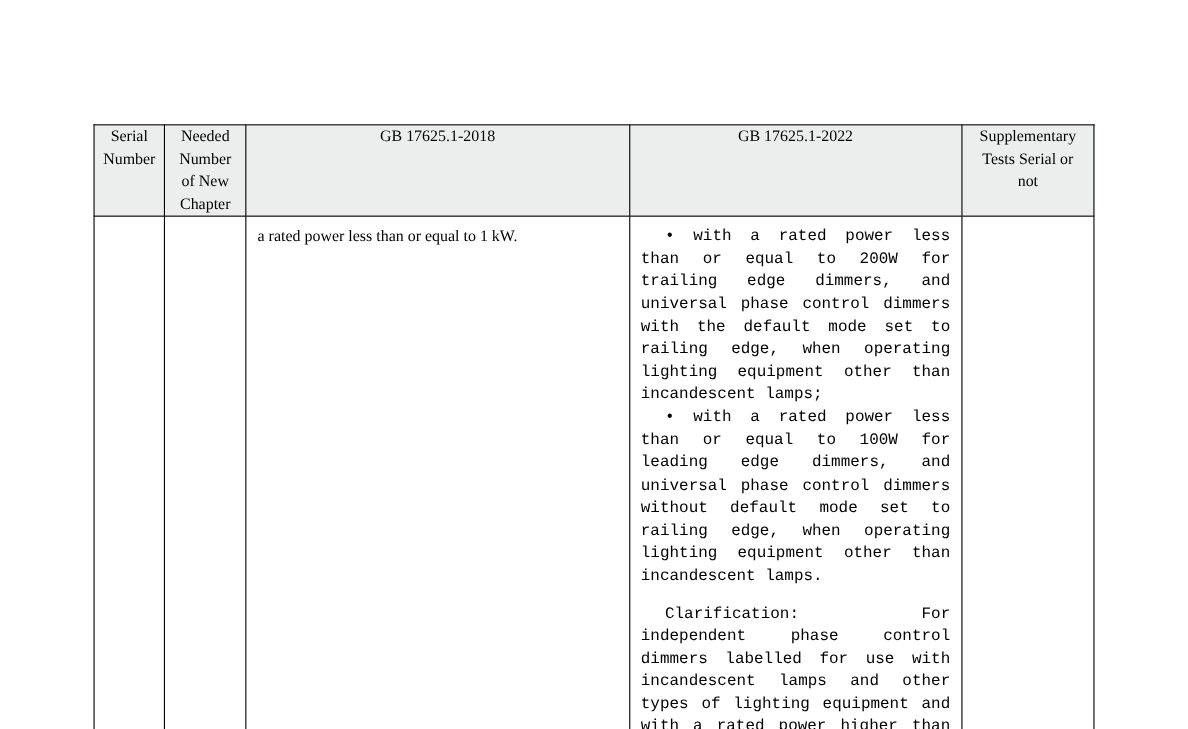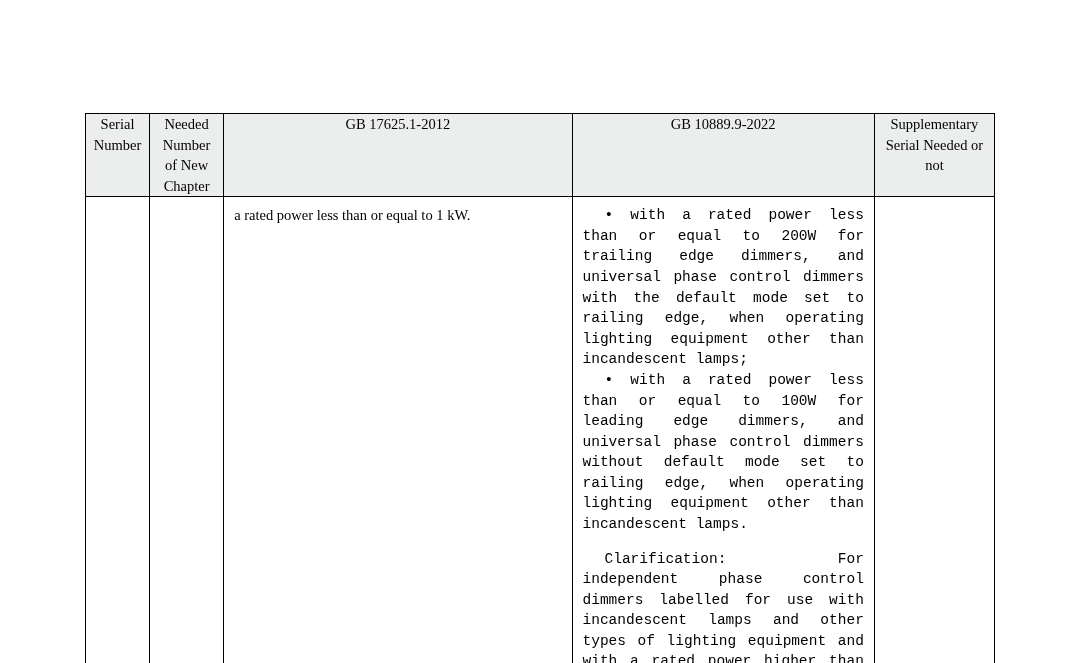--- a/index.html
+++ b/index.html
@@ -90,28 +90,28 @@
           <span class="hdr-text">Serial</span>
           <span class="hdr-text">Number</span>
         </td>
         <td>
           <span class="hdr-text">Needed</span>
           <span class="hdr-text">Number</span>
           <span class="hdr-text">of New</span>
           <span class="hdr-text">Chapter</span>
         </td>
         <td>
-          <span class="hdr-text">GB 17625.1-2012</span>
+          <span class="hdr-text">GB 17625.1-2018</span>
         </td>
         <td>
-          <span class="hdr-text">GB 10889.9-2022</span>
+          <span class="hdr-text">GB 17625.1-2022</span>
         </td>
         <td>
           <span class="hdr-text">Supplementary</span>
-          <span class="hdr-text">Serial Needed or</span>
+          <span class="hdr-text">Tests Serial or</span>
           <span class="hdr-text">not</span>
         </td>
       </tr>
     </thead>
     <tbody>
       <tr class="body-row">
         <td class="empty-cell"></td>
         <td class="empty-cell"></td>
         <td>
           <div class="cell-pad cell-old">

